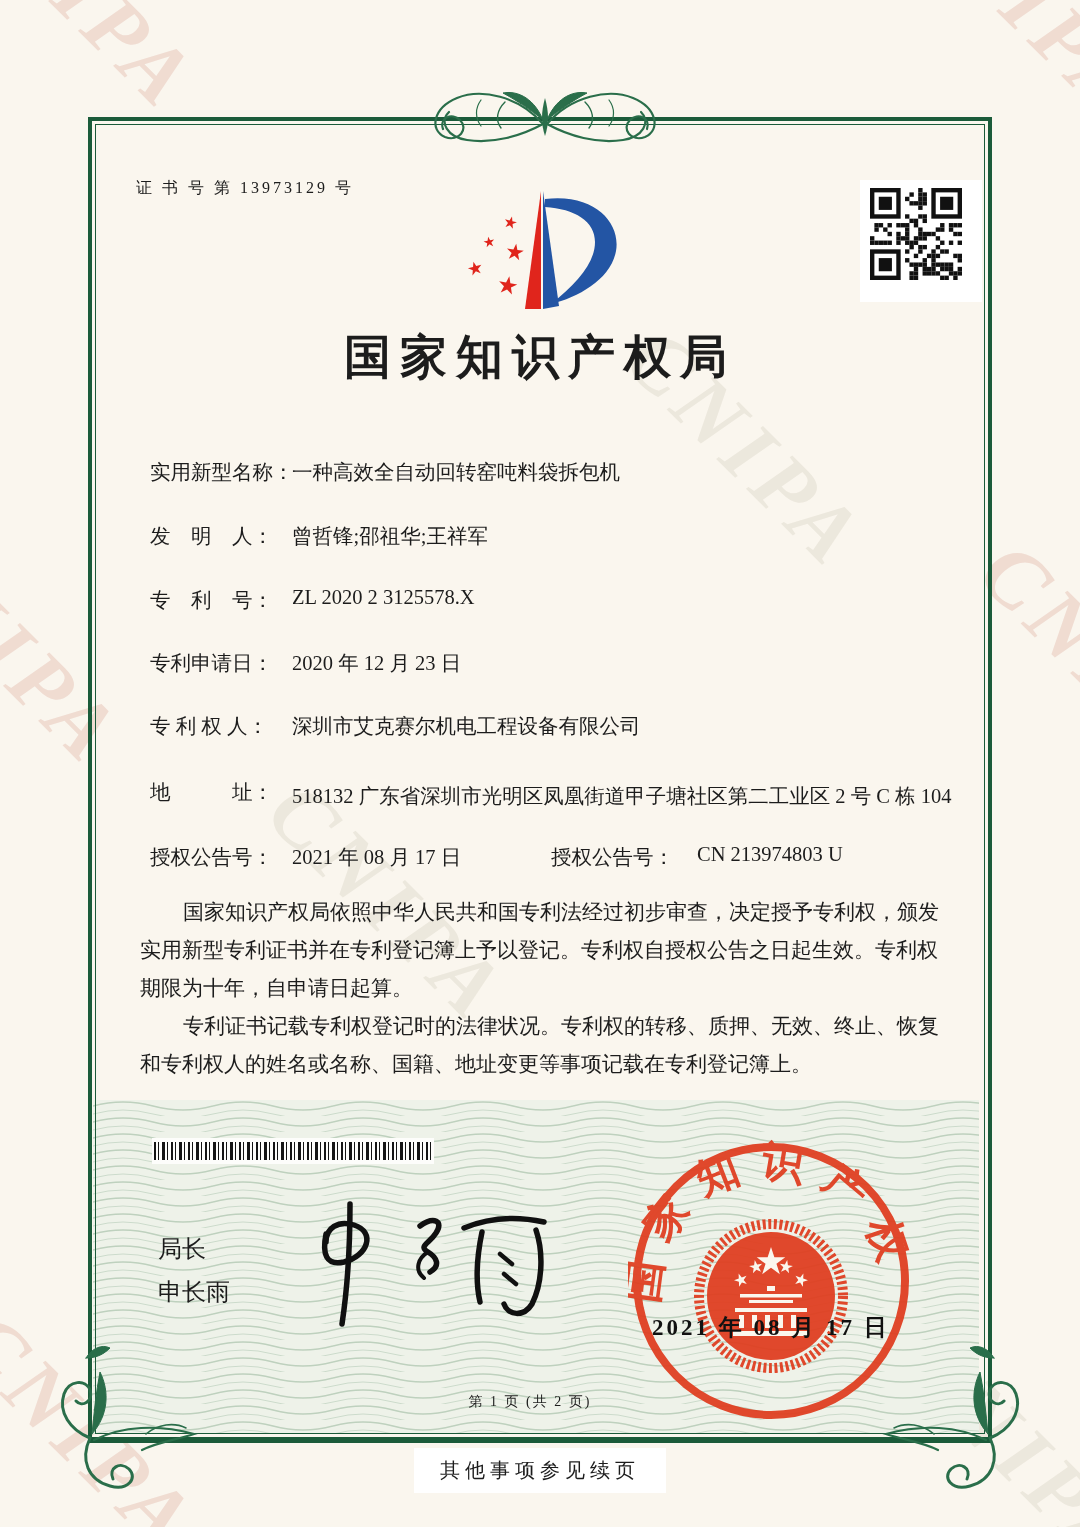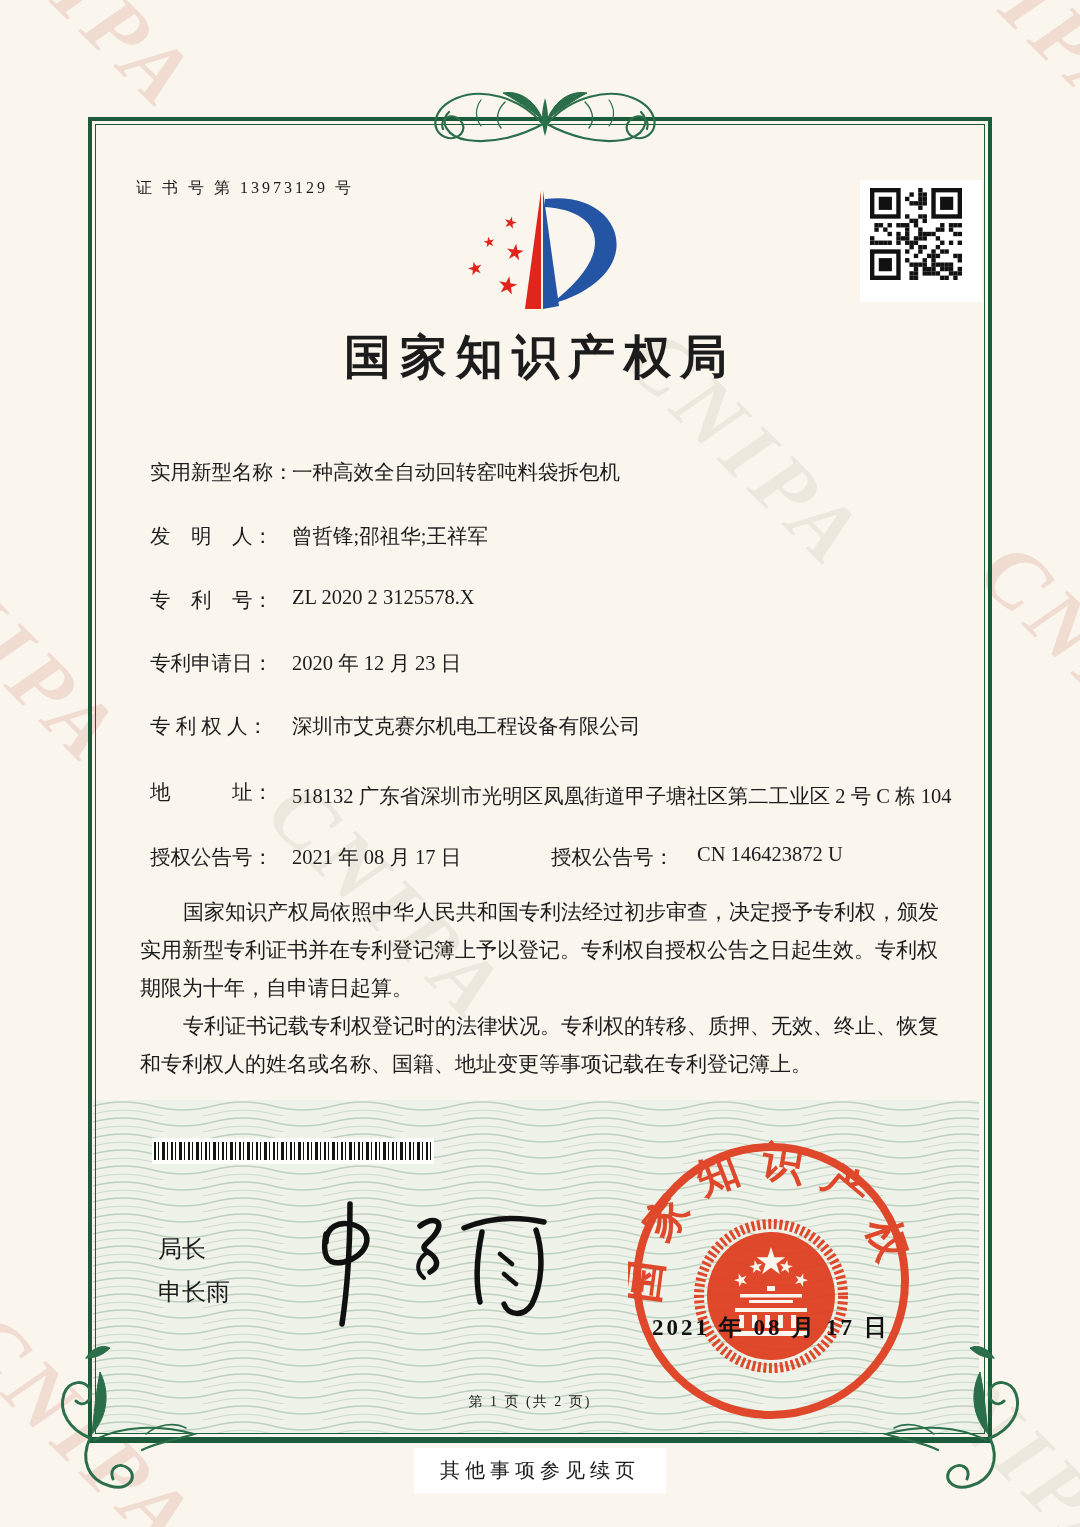--- a/index.html
+++ b/index.html
@@ -288,21 +288,21 @@
     <span class="fvalue">深圳市艾克赛尔机电工程设备有限公司</span>
   </div>
   <div class="field" style="top:778px">
     <span class="flabel">地　　　址：</span>
     <span class="fvalue wrap">518132 广东省深圳市光明区凤凰街道甲子塘社区第二工业区 2 号 C 栋 104</span>
   </div>
   <div class="field" style="top:843px">
     <span class="flabel">授权公告号：</span>
     <span class="fvalue">2021 年 08 月 17 日</span>
     <span class="flabel2">授权公告号：</span>
-    <span class="fvalue2">CN 146423872 U</span>
+    <span class="fvalue2">CN 213974803 U</span>
   </div>
 
   <div class="body-text">
     <p>国家知识产权局依照中华人民共和国专利法经过初步审查，决定授予专利权，颁发实用新型专利证书并在专利登记簿上予以登记。专利权自授权公告之日起生效。专利权期限为十年，自申请日起算。</p>
     <p>专利证书记载专利权登记时的法律状况。专利权的转移、质押、无效、终止、恢复和专利权人的姓名或名称、国籍、地址变更等事项记载在专利登记簿上。</p>
   </div>
 
   <div class="barcode">
     <div class="barcode-bars"></div>
   </div>

